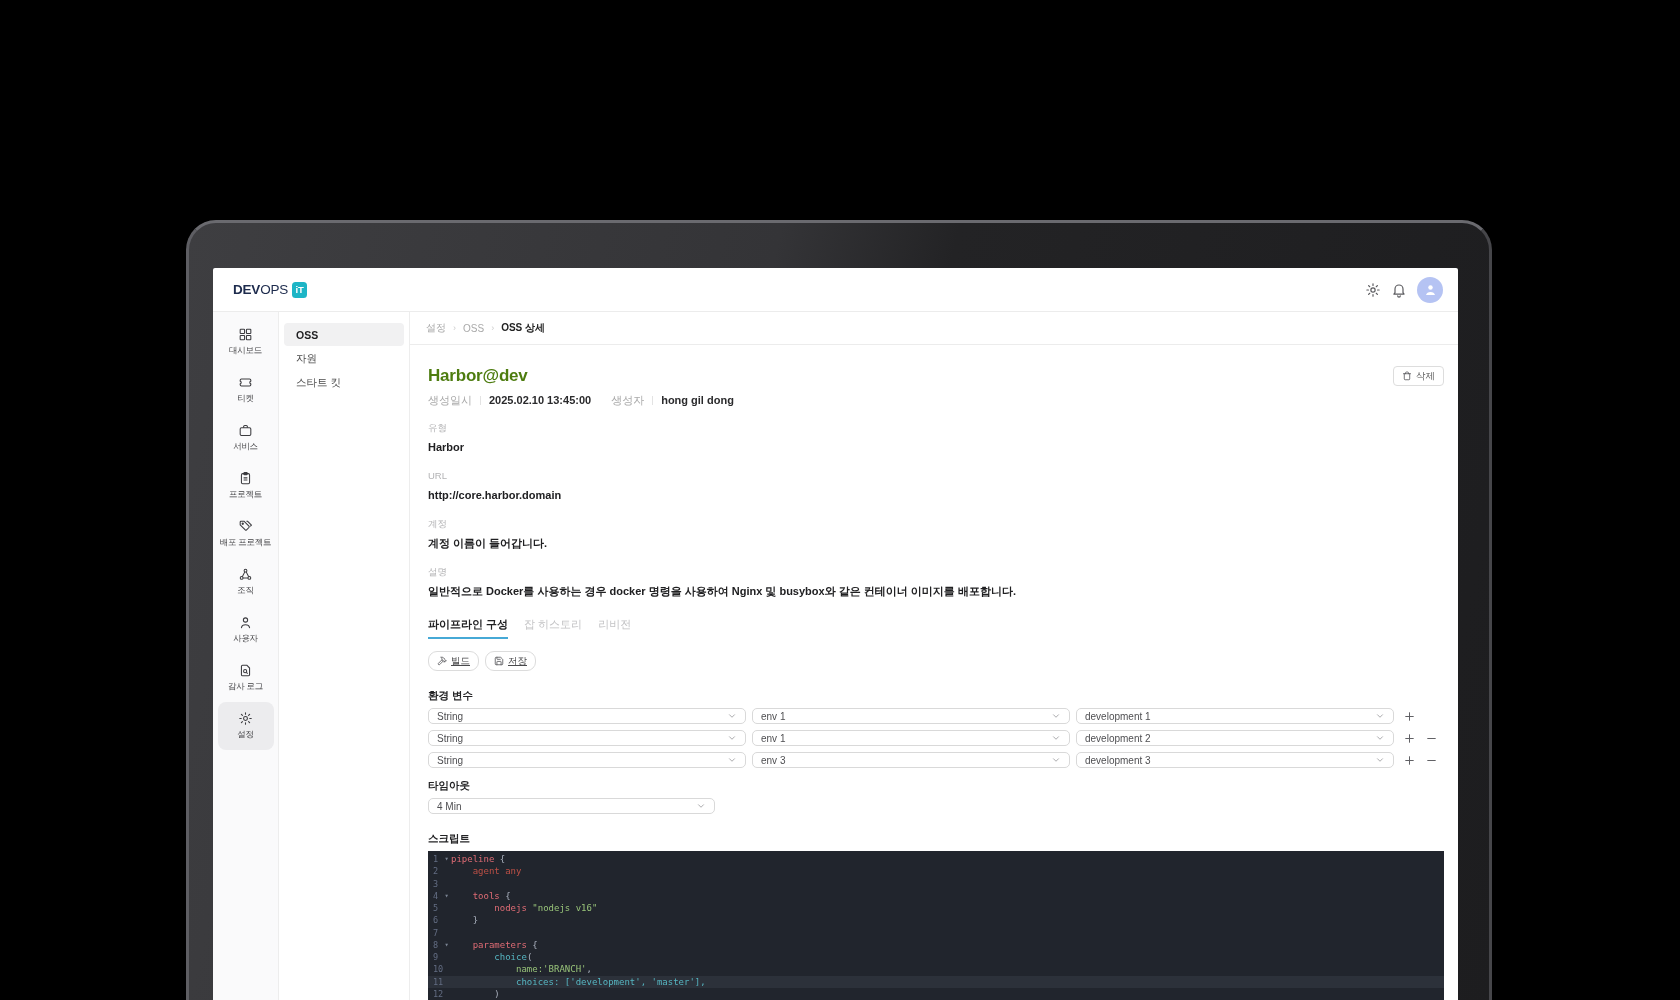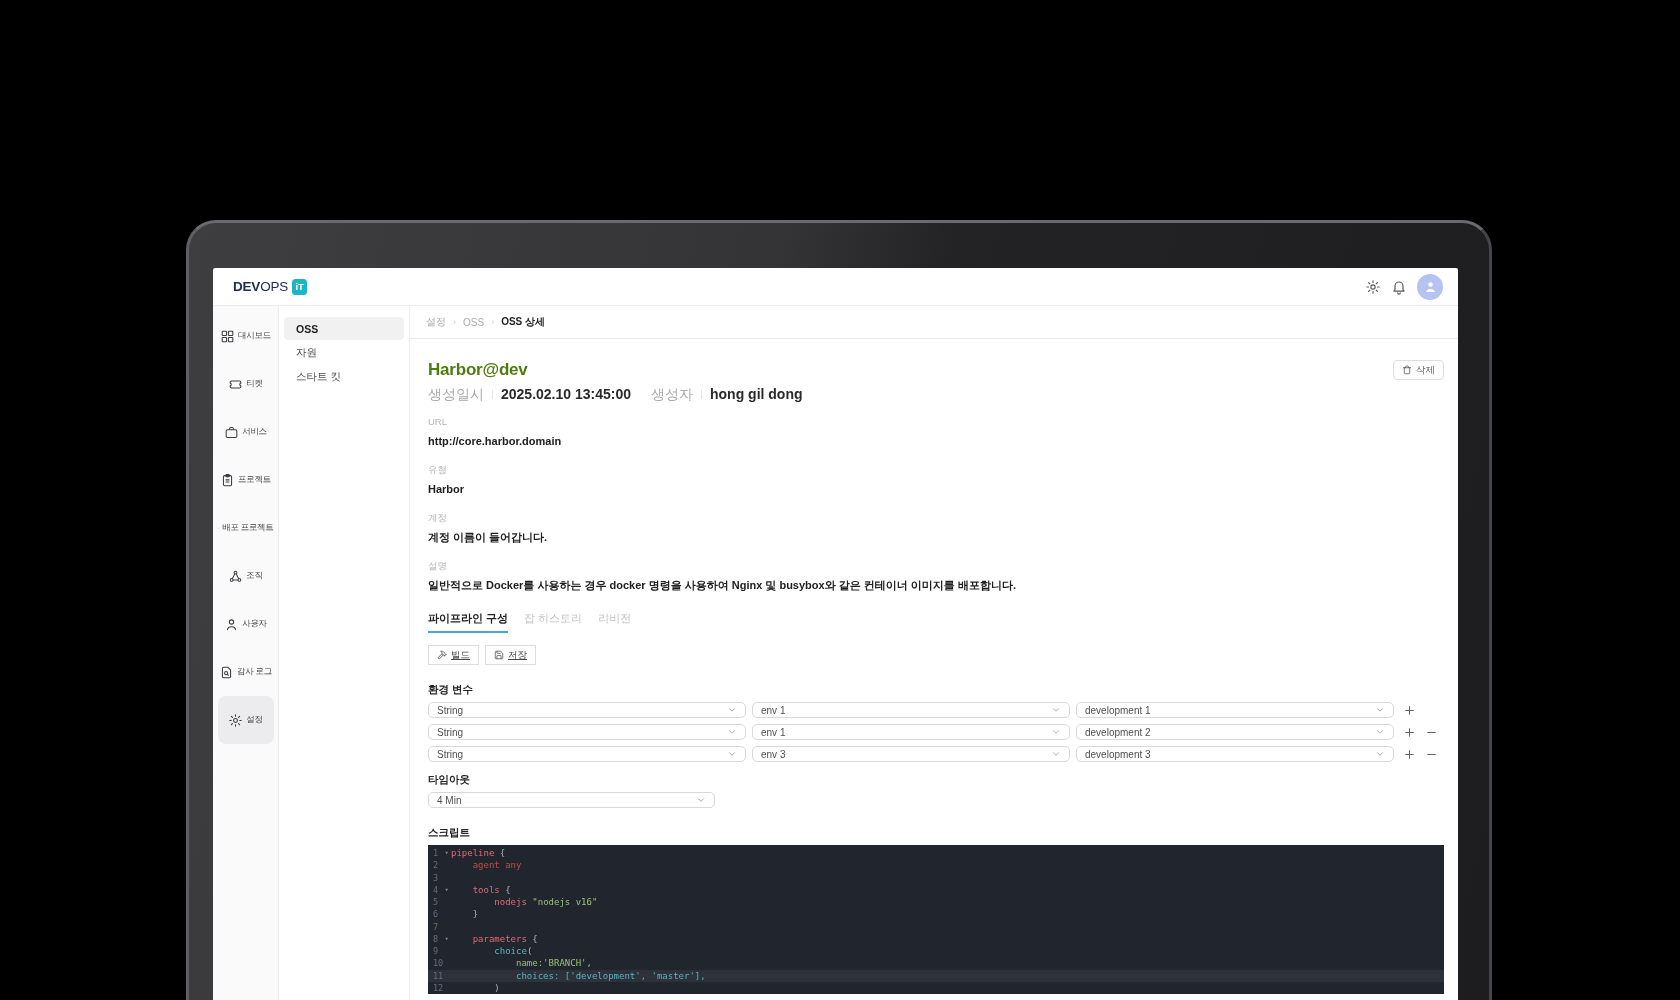--- a/index.html
+++ b/index.html
@@ -10,40 +10,40 @@
   
   .laptop { position:absolute; left:186px; top:220px; width:1306px; height:800px;
     border-radius:30px 30px 0 0;
     border:3px solid; border-color:#6a6a6f #46464a #3a3a3e #5e5e63; border-bottom:none;
     background:linear-gradient(103deg,#3e3e41 0%,#343437 40%,#232325 52%,#1d1d1f 100%);
     overflow:hidden; }
   .screen { position:absolute; left:24px; top:45px; width:1245px; height:760px;
     background:#fff; border-radius:2px; display:flex; flex-direction:column; overflow:hidden; }
 
   
-  .app-header { flex:none; height:38px; display:flex; align-items:center;
+  .app-header { flex:none; height:44px; display:flex; align-items:center;
     justify-content:space-between; padding:0 15px 0 20px; border-bottom:1px solid #ececec; }
   .logo { display:flex; align-items:center; font-size:13.5px; letter-spacing:-0.2px; }
   .logo-dev { font-weight:800; color:var(--logo-navy,#1d2b4d); }
   .logo-ops { font-weight:500; color:var(--logo-navy,#1d2b4d); }
   .logo-badge { margin-left:4px; background:var(--brand,#1db5c6); color:#fff;
     font-weight:800; font-size:9.5px; padding:2.5px 3.5px; border-radius:3.5px; }
   .header-icons { display:flex; align-items:center; gap:10px; }
   .hicon { width:16px; height:16px; color:#5b5b5f; display:flex; }
   .avatar { width:26px; height:26px; border-radius:50%; background:var(--avatar-bg,#b5c3f3);
     display:flex; align-items:center; justify-content:center; }
   .avatar svg { width:15px; height:15px; }
 
   
   .body-row { flex:1; display:flex; min-height:0; }
 
   .icon-sidebar { flex:none; width:66px; background:#fafafb; border-right:1px solid #ededed;
     padding-top:6px; }
   .nav-item { width:56px; height:48px; margin:0 auto; border-radius:8px; display:flex;
-    align-items:center; justify-content:center; gap:3px; cursor:pointer; }
+    flex-direction:column; align-items:center; justify-content:center; gap:3px; cursor:pointer; }
   .nav-item.active { background:#ececee; }
   .nav-item svg { width:15px; height:15px; color:#3c3c40; }
   .nav-label { font-size:8.5px; color:#3f3f42; letter-spacing:-0.3px; white-space:nowrap; }
 
   .sub-sidebar { flex:none; width:131px; background:#fff; border-right:1px solid #ededed;
     padding:11px 5px 0; }
   .sub-item { height:23px; display:flex; align-items:center; padding:0 12px;
     font-size:10.5px; color:#4a4a4a; border-radius:4px; margin-bottom:1px; cursor:pointer; }
   .sub-item.active { background:#f1f1f2; color:#1e1e20; font-weight:bold; }
 
@@ -56,36 +56,36 @@
   .content { flex:1; padding:0 14px 0 18px; overflow:hidden; }
 
   .title-row { margin-top:20px; display:flex; align-items:center; justify-content:space-between; }
   .page-title { font-size:17px; line-height:22px; font-weight:bold; color:#4d7c0f; letter-spacing:-0.2px; }
   .outline-btn { height:20px; border:1px solid #ddd; border-radius:4px; background:#fff;
     display:flex; align-items:center; gap:4px; padding:0 8px; font-size:9.5px; color:#555;
     cursor:pointer; white-space:nowrap; }
   .outline-btn svg { width:10px; height:10px; color:#5a5a5e; }
 
   .meta-row { margin-top:7px; display:flex; align-items:center; gap:20px; }
-  .meta-item { display:flex; align-items:center; gap:8px; font-size:14px; line-height:13px; }
+  .meta-item { display:flex; align-items:center; gap:8px; font-size:11px; line-height:13px; }
   .meta-label { color:#a9a9a9; }
   .meta-div { width:1px; height:9px; background:#e3e3e3; }
   .meta-value { color:#2a2a2c; font-weight:bold; }
 
   .field { margin-top:14px; }
   .field-label { font-size:9.5px; line-height:13px; color:#b3b3b5; }
   .field-value { margin-top:6px; font-size:11px; line-height:15px; font-weight:bold; color:#202022; }
 
   .tabs { margin-top:19px; display:flex; gap:16px; }
   .tab { font-size:11px; line-height:13px; color:#c3c3c5; padding-bottom:6px;
     border-bottom:2px solid transparent; cursor:pointer; white-space:nowrap; }
   .tab.active { color:#202022; font-weight:bold; border-bottom-color:var(--underline,#46a9d6); }
 
   .actions { margin-top:12px; display:flex; gap:6px; }
-  .action-btn { border-radius:0; border-color:#dcdcdc; color:#4a4a4c;text-decoration:underline; }
+  .action-btn { border-radius:9px; border-color:#dcdcdc; color:#4a4a4c;text-decoration:underline; }
 
   .section-label { margin-top:18px; font-size:10.5px; line-height:13px; font-weight:bold; color:#232325; }
   .env-rows { margin-top:6px; display:flex; flex-direction:column; gap:6px; }
   .env-row { display:flex; align-items:center; gap:6px; }
   .select { height:16px; border:1px solid #d9d9d9; border-radius:5px; background:#fff;
     display:flex; align-items:center; justify-content:space-between; gap:0; padding:0 8px;
     font-size:10px; color:#4f4f52; cursor:pointer; }
   .env-row .select { flex:1; min-width:0; }
   .select svg { width:10px; height:10px; color:#9a9a9e; flex:none; }
   .row-icons { flex:none; width:44px; display:flex; align-items:center; gap:9px; padding-left:3px; }
@@ -265,26 +265,26 @@
               <span class="meta-value">2025.02.10 13:45:00</span>
             </div>
             <div class="meta-item">
               <span class="meta-label">생성자</span>
               <span class="meta-div"></span>
               <span class="meta-value">hong gil dong</span>
             </div>
           </div>
 
           <div class="field">
+            <div class="field-label">유형</div>
+            <div class="field-value">Harbor</div>
+          </div>
+          <div class="field">
             <div class="field-label">URL</div>
             <div class="field-value">http://core.harbor.domain</div>
-          </div>
-          <div class="field">
-            <div class="field-label">유형</div>
-            <div class="field-value">Harbor</div>
           </div>
           <div class="field">
             <div class="field-label">계정</div>
             <div class="field-value">계정 이름이 들어갑니다.</div>
           </div>
           <div class="field">
             <div class="field-label">설명</div>
             <div class="field-value">일반적으로 Docker를 사용하는 경우 docker 명령을 사용하여 Nginx 및 busybox와 같은 컨테이너 이미지를 배포합니다.</div>
           </div>
 

